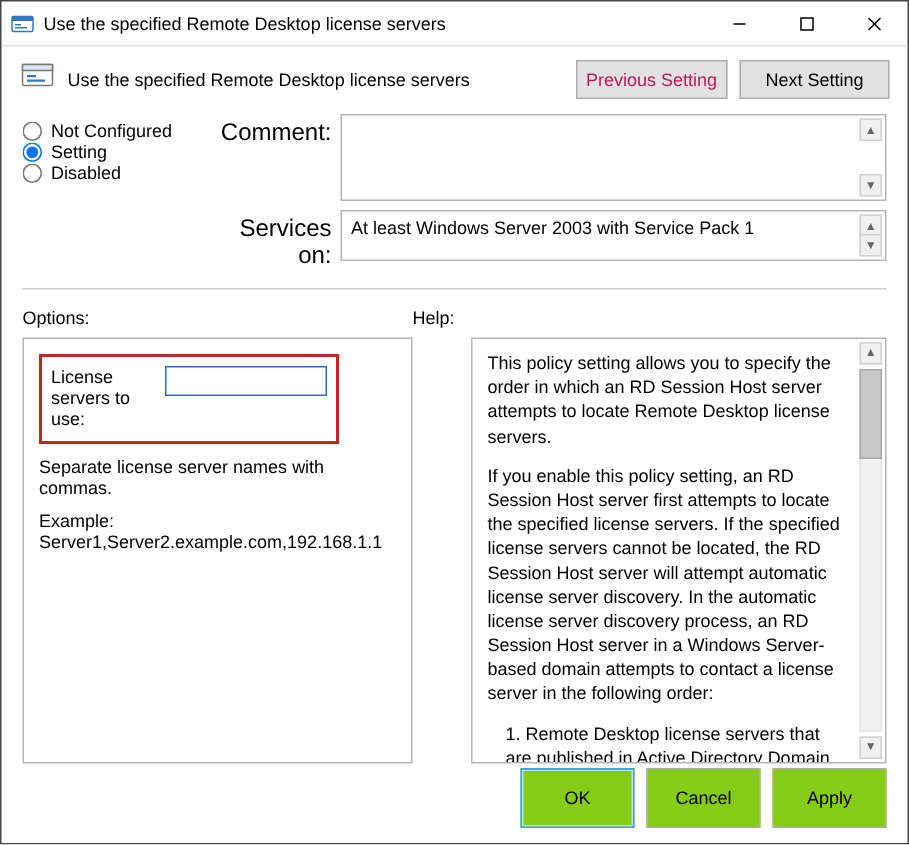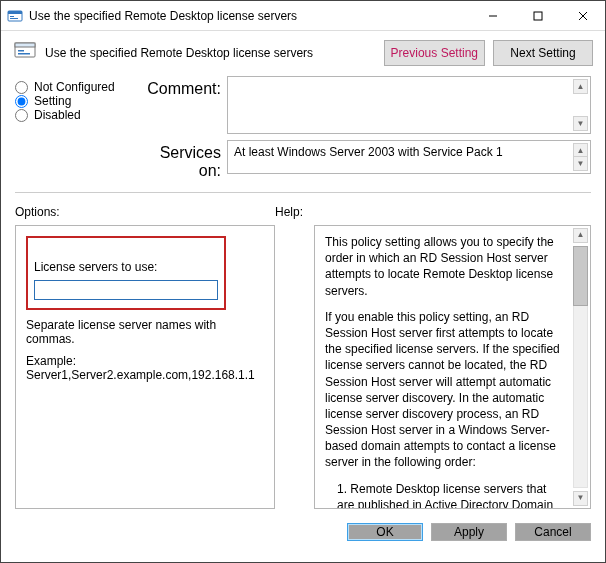--- a/index.html
+++ b/index.html
@@ -32,29 +32,29 @@
     position:absolute;right:2px;width:15px;height:15px;display:flex;align-items:center;justify-content:center;
     font-size:8px;color:#666;background:#f0f0f0;border:1px solid #d0d0d0;
   }
   .scroll-arrow.up{top:2px;} .scroll-arrow.down{bottom:2px;}
   .supBox{position:relative;border:1px solid #b5b5b5;height:34px;background:#fff;padding:4px 22px 4px 6px;font-size:12px;}
   .divider{height:1px;background:#ccc;margin:12px 14px 8px 14px;}
   .mid-labels{display:flex;padding:4px 14px 6px 14px;}
   .mid-labels .l{width:260px;} .mid-labels .r{flex:1;}
   .mid-body{display:flex;padding:0 14px;gap:10px;height:284px;}
   .options-panel{width:260px;border:1px solid #b5b5b5;padding:10px 10px;font-size:12px;display:flex;flex-direction:column;gap:8px;}
-  .highlight-box{border:2px solid #c32424;padding:22px 6px 8px 6px;display:flex;flex-direction:column;gap:6px;width:200px}
+  .highlight-box{border:2px solid #c32424;padding:6px 6px 8px 6px;display:flex;flex-direction:row;gap:6px;width:200px}
   .txtin{width:100%;height:20px;border:1px solid #2a6fb5;background:#fff;padding:2px 4px;font-size:12px;}
   .help-panel{flex:1;border:1px solid #b5b5b5;padding:8px 28px 8px 10px;font-size:12px;line-height:1.35;overflow:hidden;position:relative;margin-left:29px;}
   .help-panel .track{position:absolute;right:2px;top:20px;bottom:20px;width:15px;background:#f0f0f0;border:1px solid #e2e2e2;}
   .help-panel .thumb{position:absolute;right:2px;top:20px;width:15px;height:60px;background:#c8c8c8;border:1px solid #a8a8a8;}
   .help-panel p{margin:0 0 10px 0;}
   .help-panel .indent{padding-left:12px;}
   .footer{height:46px;display:flex;justify-content:flex-end;align-items:center;gap:8px;padding:0 14px;border-top:0;}
-  .ftr-btn{min-width:76px;height:18px;border:1px solid #adadad;background:#a3a3a3;font-size:12px;cursor:default;}
+  .ftr-btn{min-width:76px;height:40px;border:1px solid #adadad;background:#84cc16;font-size:12px;cursor:default;}
   .ftr-btn.primary{border:1px solid #3ea0e6; box-shadow:0 0 0 1px #b7e0fb inset;}
 </style>
 </head>
 <body>
 
 <div class="window">
 
   <div class="titlebar">
     <span class="ico">
       <svg viewBox="0 0 16 16">
@@ -151,17 +151,17 @@
 
       <div class="scroll-arrow up">▲</div>
       <div class="track"></div>
       <div class="thumb"></div>
       <div class="scroll-arrow down">▼</div>
     </div>
   </div>
 
   <div class="footer">
     <button class="ftr-btn primary">OK</button>
+    <button class="ftr-btn">Cancel</button>
     <button class="ftr-btn">Apply</button>
-    <button class="ftr-btn">Cancel</button>
   </div>
 
 </div>
 
 </body></html>

